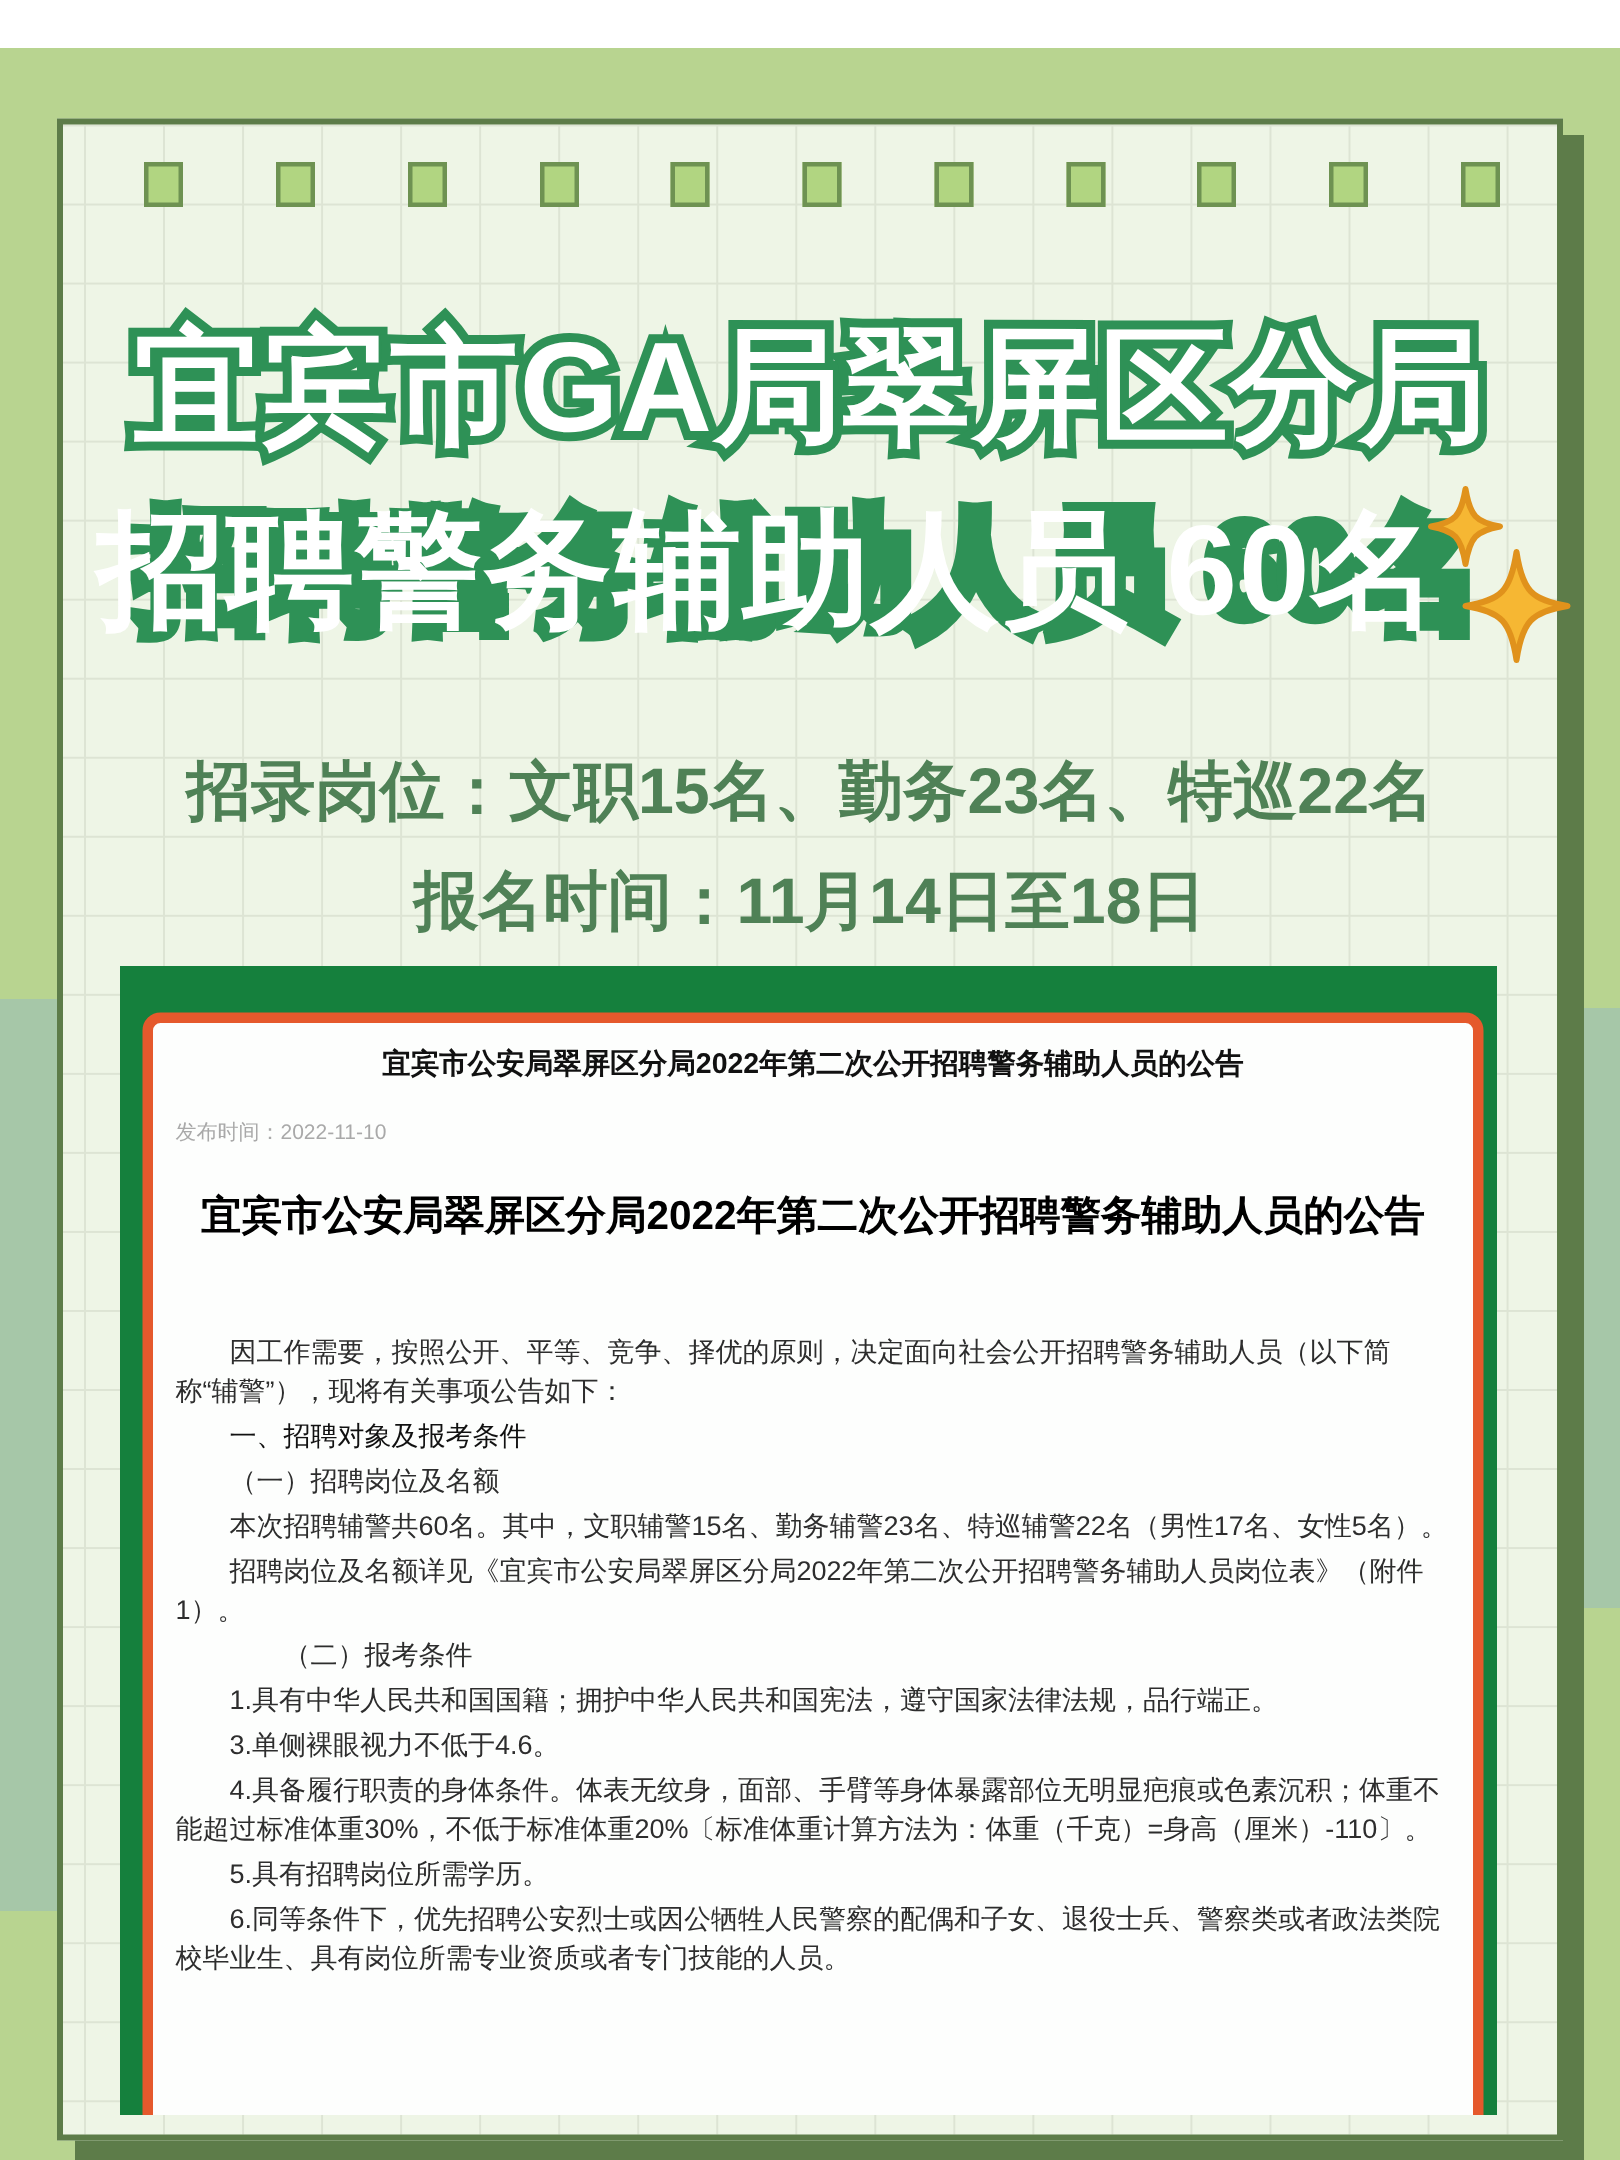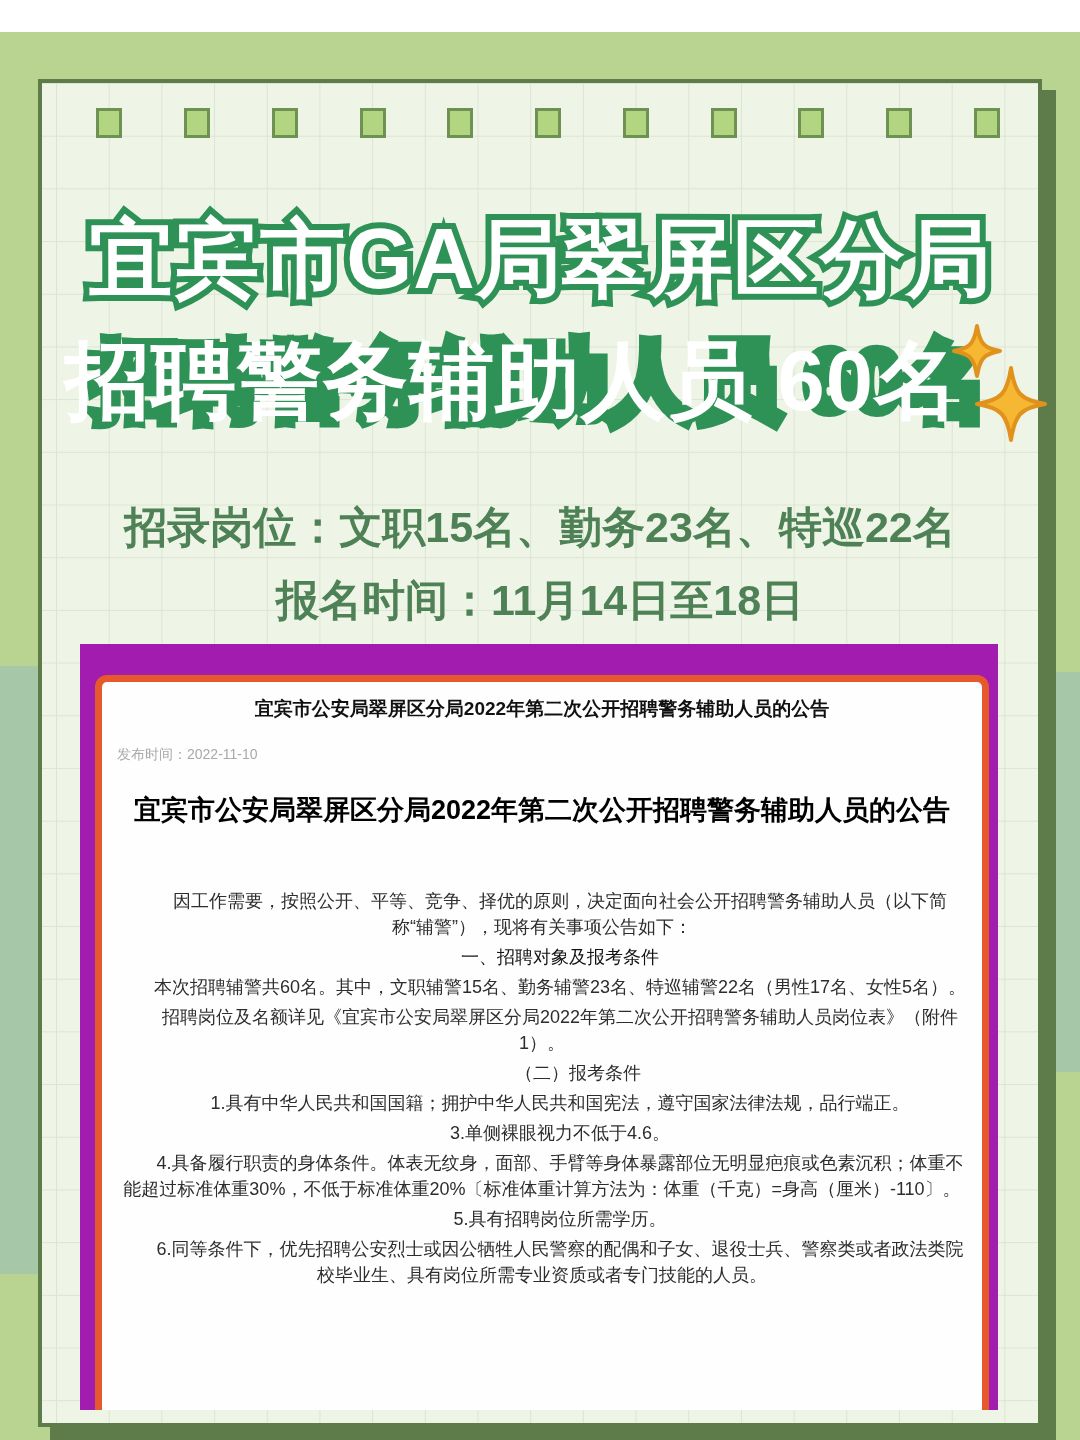--- a/index.html
+++ b/index.html
@@ -32,28 +32,28 @@
   #title-line-2{top:300px;padding-right:55px;box-sizing:border-box;}
 
   #sparkles{position:absolute;left:932px;top:288px;width:118px;height:124px;}
 
   
   .subtitle{position:absolute;width:100%;text-align:center;font-size:43px;font-weight:bold;color:#4f8156;white-space:nowrap;}
   #subtitle-positions{top:467px;}
   #subtitle-time{top:540px;}
 
   
-  #doc-page{position:absolute;left:80px;top:612px;width:918px;height:766px;background:#a21caf;overflow:hidden;}
+  #doc-page{position:absolute;left:80px;top:612px;width:918px;height:766px;background:#15803d;overflow:hidden;}
   #doc-frame{position:absolute;left:15px;top:31px;right:9px;height:900px;box-sizing:border-box;
     border:7px solid #e5592c;border-radius:12px;background:#fdfefd;}
   #doc-inner{padding:6px 15px 0 15px;color:#2d2d2d;}
   .doc-header-title{margin-top:8px;text-align:center;font-size:19px;font-weight:bold;color:#111;}
   .doc-date{margin-top:24px;text-align:left;font-size:14px;color:#a9a9a9;}
   .doc-main-title{margin-top:28px;text-align:center;font-size:27px;font-weight:bold;color:#000;}
-  .doc-body{margin-top:60px;font-size:18px;line-height:26px;text-align:center;}
+  .doc-body{margin-top:60px;font-size:18px;line-height:26px;}
   .doc-body p{margin:4px 0;text-indent:2em;}
   .doc-body p.heading{font-weight:normal;color:#111;}
   .doc-body p.sub2{text-indent:4em;}
   .doc-body .num{font-weight:normal;}
 </style>
 </head>
 <body>
 
 <div id="canvas">
 
@@ -94,20 +94,21 @@
 
   <div id="doc-page">
     <div id="doc-frame">
       <div id="doc-inner">
         <div class="doc-header-title">宜宾市公安局翠屏区分局2022年第二次公开招聘警务辅助人员的公告</div>
         <div class="doc-date">发布时间：2022-11-10</div>
         <div class="doc-main-title">宜宾市公安局翠屏区分局2022年第二次公开招聘警务辅助人员的公告</div>
         <div class="doc-body">
           <p>因工作需要，按照公开、平等、竞争、择优的原则，决定面向社会公开招聘警务辅助人员（以下简称“辅警”），现将有关事项公告如下：</p>
           <p class="heading">一、招聘对象及报考条件</p>
+          <p>（一）招聘岗位及名额</p>
           <p><span>本次招聘辅警共</span><span class="num">60</span><span>名。其中，文职辅警</span><span class="num">15</span><span>名、勤务辅警</span><span class="num">23</span><span>名、特巡辅警</span><span class="num">22</span><span>名（男性</span><span class="num">17</span><span>名、女性</span><span class="num">5</span><span>名）。</span></p>
           <p><span>招聘岗位及名额详见《宜宾市公安局翠屏区分局</span><span class="num">2022</span><span>年第二次公开招聘警务辅助人员岗位表》（附件</span><span class="num">1</span><span>）。</span></p>
           <p class="sub2">（二）报考条件</p>
           <p>1.具有中华人民共和国国籍；拥护中华人民共和国宪法，遵守国家法律法规，品行端正。</p>
           <p>3.单侧裸眼视力不低于4.6。</p>
           <p>4.具备履行职责的身体条件。体表无纹身，面部、手臂等身体暴露部位无明显疤痕或色素沉积；体重不能超过标准体重30%，不低于标准体重20%〔标准体重计算方法为：体重（千克）=身高（厘米）-110〕。</p>
           <p>5.具有招聘岗位所需学历。</p>
           <p>6.同等条件下，优先招聘公安烈士或因公牺牲人民警察的配偶和子女、退役士兵、警察类或者政法类院校毕业生、具有岗位所需专业资质或者专门技能的人员。</p>
         </div>
       </div>

